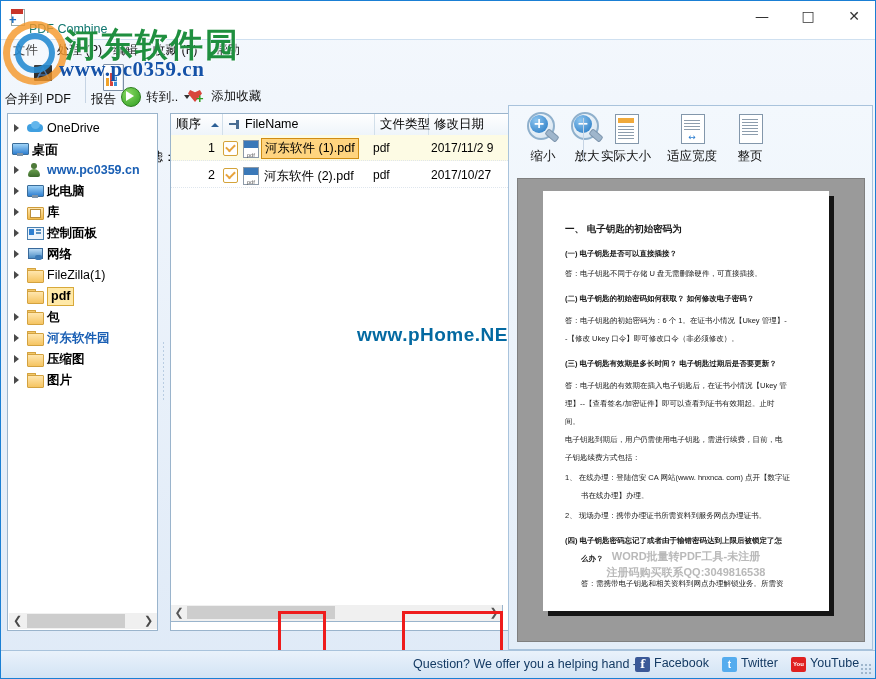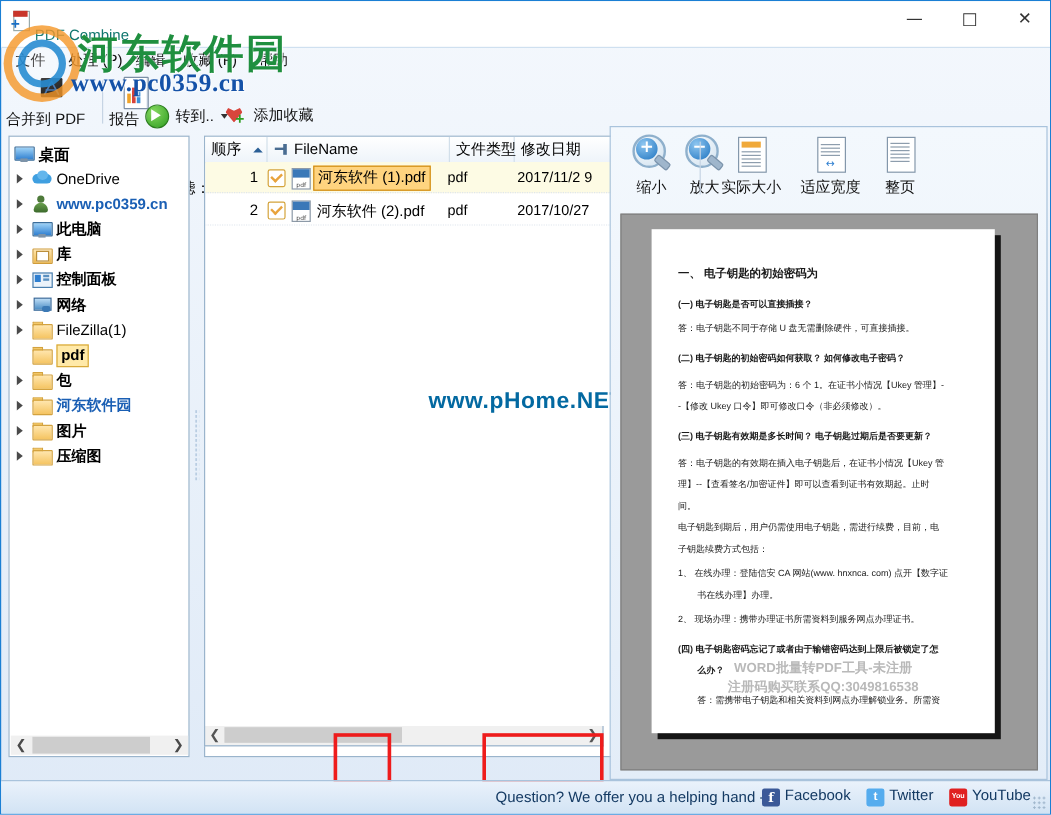--- a/index.html
+++ b/index.html
@@ -307,31 +307,31 @@
           <div class="plus">+</div>
         </div>
       <div class="flt-val">所有支持的文件</div>
       <div class="flt-arrow"></div>
     </div>
     <div class="adv-filter">Advanced filter</div>
   </div>
 
   <div class="tree-panel">
     <div id="tree-body" style="position:absolute;left:0;top:4px;width:149px;">
+        <div class="tnode">
+          <span class="exp"></span>
+          <span class="ti"><span class="ic-cloud"><i></i><b></b></span></span>
+          <span class="tl">OneDrive</span>
+        </div>
         <div class="tnode root nokid">
           <span class="ti"><span class="ic-mon"><i></i><b></b></span></span>
           <span class="tl bold">桌面</span>
         </div>
         <div class="tnode">
           <span class="exp"></span>
-          <span class="ti"><span class="ic-cloud"><i></i><b></b></span></span>
-          <span class="tl">OneDrive</span>
-        </div>
-        <div class="tnode">
-          <span class="exp"></span>
           <span class="ti"><span class="ic-user"><b></b><i></i></span></span>
           <span class="tl blue">www.pc0359.cn</span>
         </div>
         <div class="tnode">
           <span class="exp"></span>
           <span class="ti"><span class="ic-mon"><i></i><b></b></span></span>
           <span class="tl bold">此电脑</span>
         </div>
         <div class="tnode">
           <span class="exp"></span>
@@ -363,26 +363,26 @@
           <span class="tl bold">包</span>
         </div>
         <div class="tnode">
           <span class="exp"></span>
           <span class="ti"><span class="ic-folder"><b></b><i></i></span></span>
           <span class="tl blue">河东软件园</span>
         </div>
         <div class="tnode">
           <span class="exp"></span>
           <span class="ti"><span class="ic-folder"><b></b><i></i></span></span>
+          <span class="tl bold">压缩图</span>
+        </div>
+        <div class="tnode">
+          <span class="exp"></span>
+          <span class="ti"><span class="ic-folder"><b></b><i></i></span></span>
           <span class="tl bold">图片</span>
-        </div>
-        <div class="tnode">
-          <span class="exp"></span>
-          <span class="ti"><span class="ic-folder"><b></b><i></i></span></span>
-          <span class="tl bold">压缩图</span>
         </div>
       </div>
     <div class="tree-hs">
       <div class="la">❮</div>
       <div class="thumb"></div>
       <div class="ra">❯</div>
     </div>
   </div>
 
   <div class="splitter">

